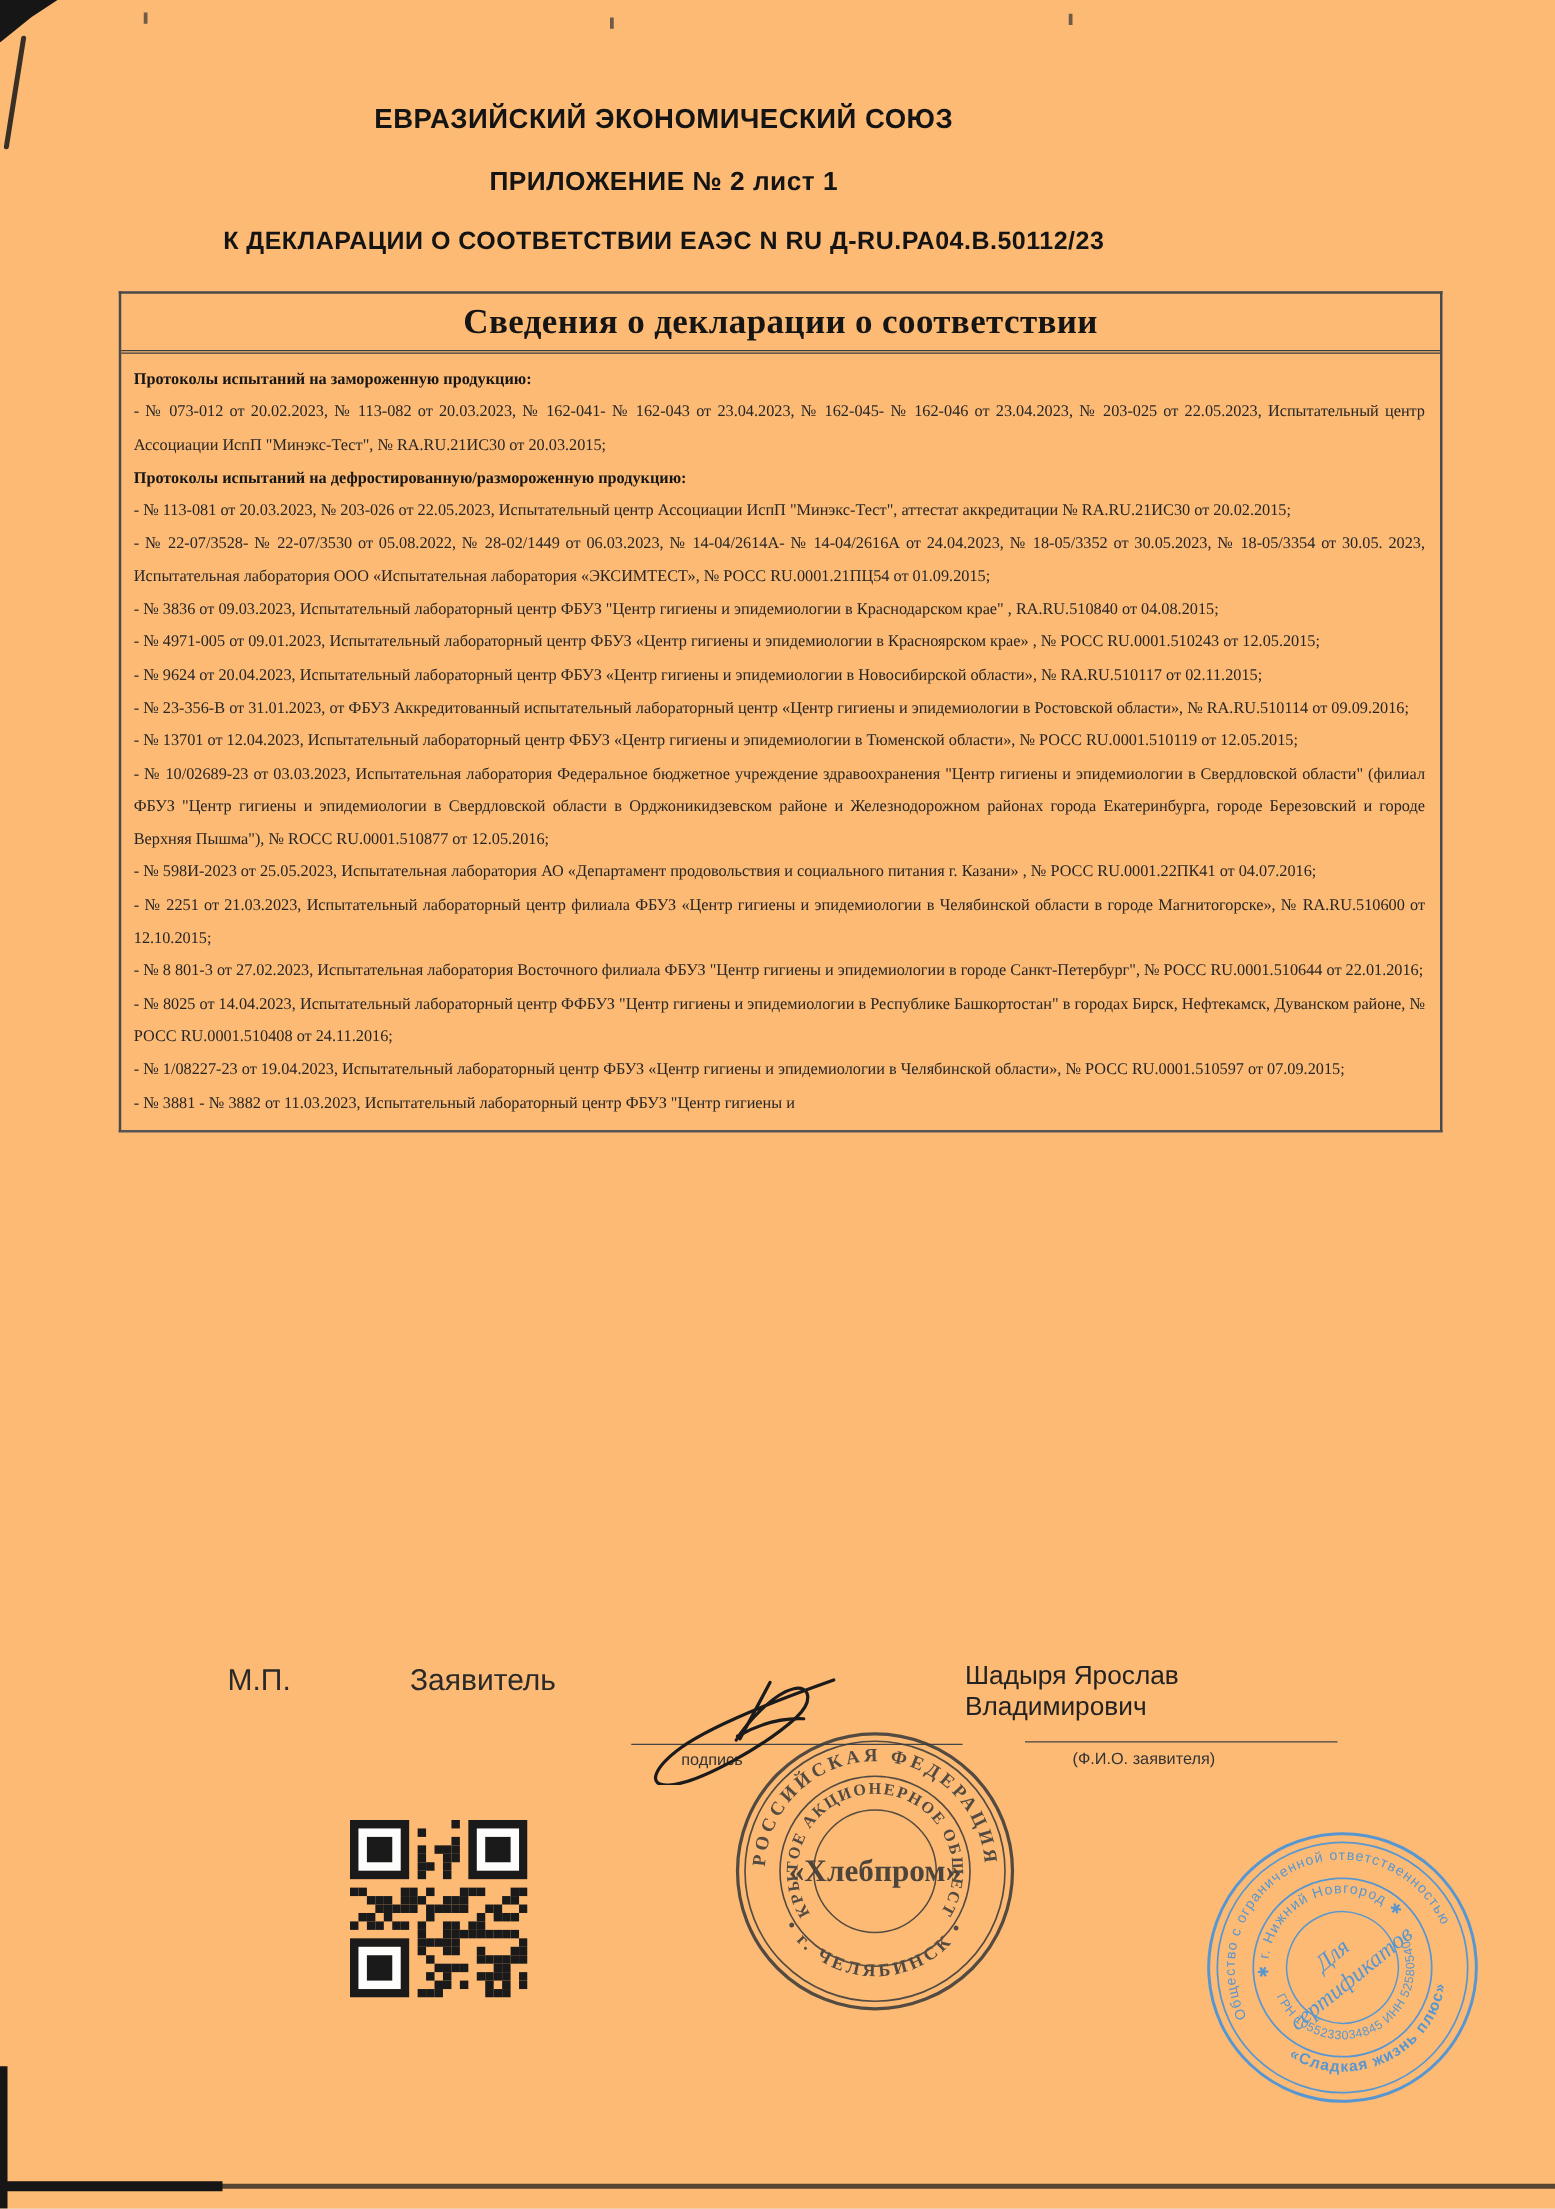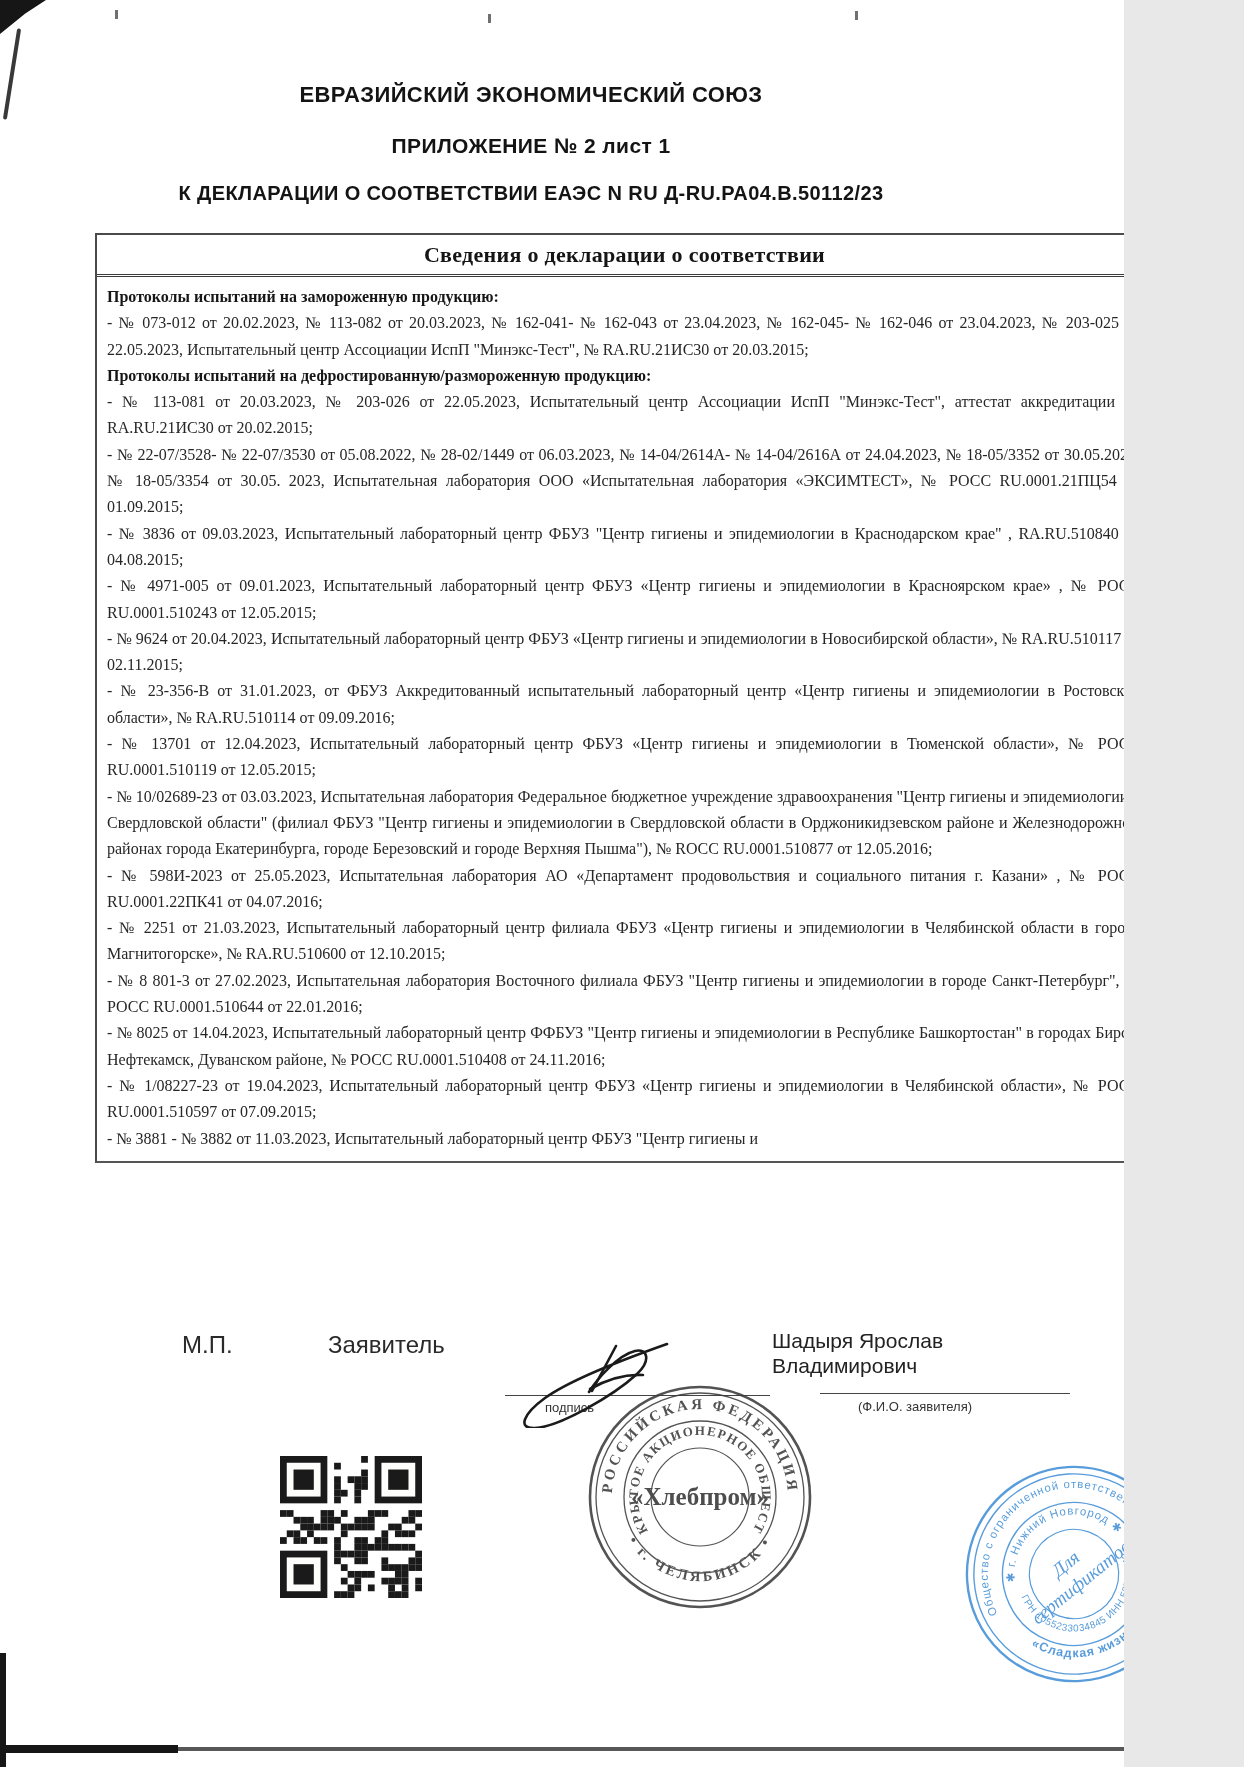--- a/index.html
+++ b/index.html
@@ -1,46 +1,46 @@
 <!DOCTYPE html>
 <html><head>
 <meta charset="utf-8">
 <style>
   html,body{margin:0;padding:0;background:#e8e8e8;}
   .page{
     position:relative;
-    width:1124px;height:1767px;
-    background:#ffffff;
+    width:1244px;height:1767px;
+    background:#fdba74;
     overflow:hidden;
     font-family:"Liberation Sans",sans-serif;
     color:#1c1c1c;
   }
   
   .hdr-line{position:absolute;left:0;width:1062px;text-align:center;
     font-weight:bold;color:#141414;letter-spacing:.4px;}
   .hdr-1{top:82px;font-size:22px;}
   .hdr-2{top:134px;font-size:21px;}
   .hdr-3{top:182px;font-size:20px;}
   
   .decl-table{
     position:absolute;left:95px;top:233px;width:1055px;
     border:2px solid #4a4a4a;
     border-bottom:2px solid #555;
     background:transparent;
     font-family:"Liberation Serif",serif;
   }
   .decl-title{
-    text-align:center;font-weight:bold;font-size:22px;color:#151515;
+    text-align:center;font-weight:bold;font-size:28px;color:#151515;
     padding:7px 0 6px 0;
     border-bottom:3px double #3c3c3c;
     letter-spacing:.3px;
   }
   .decl-body{
     padding:7px 12px 9px 10px;
-    font-size:16px;line-height:26.3px;color:#262626;
+    font-size:13px;line-height:26.3px;color:#262626;
   }
   .para{text-align:justify;}
   .para.bold{font-weight:bold;color:#161616;}
   
   .ftr-label{position:absolute;font-size:24px;color:#2a2a2a;}
   .mp{left:182px;top:1331px;}
   .applicant{left:328px;top:1331px;}
   .name{left:745px;top:1328px;font-size:21px;line-height:25px;color:#222;margin-left:27px;}
   .sig-line{position:absolute;height:0;border-top:1.6px solid #444;}
   .sig-line-left{left:505px;top:1395px;width:265px;}

